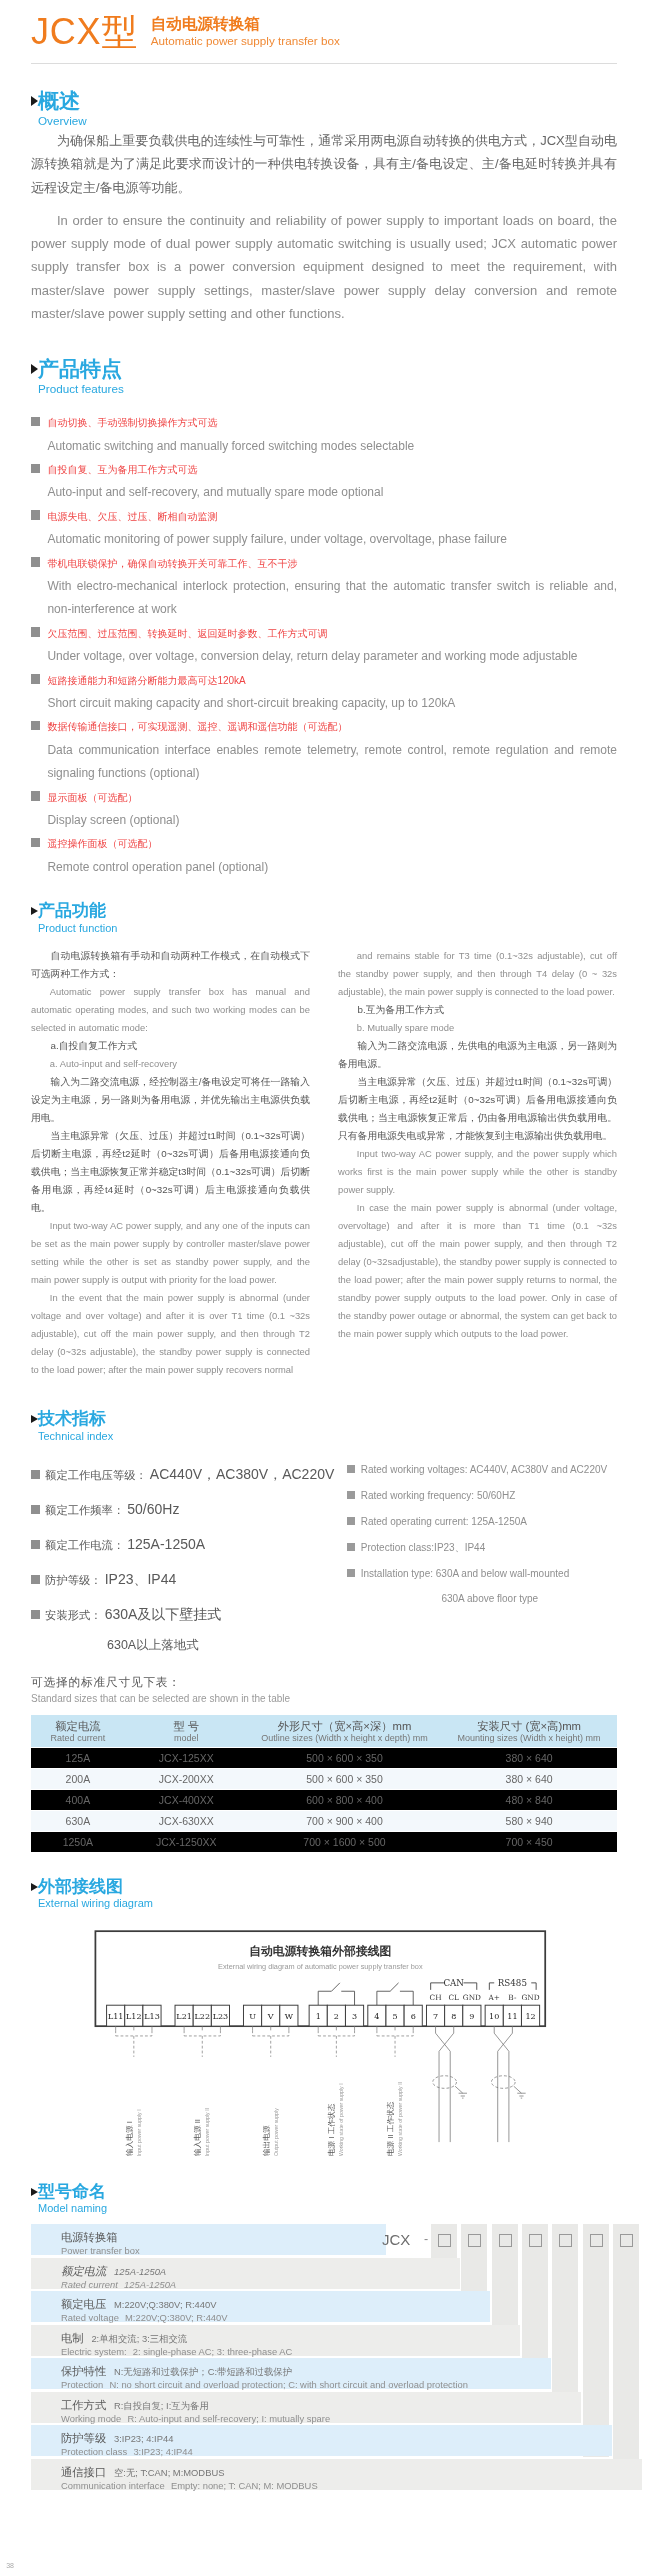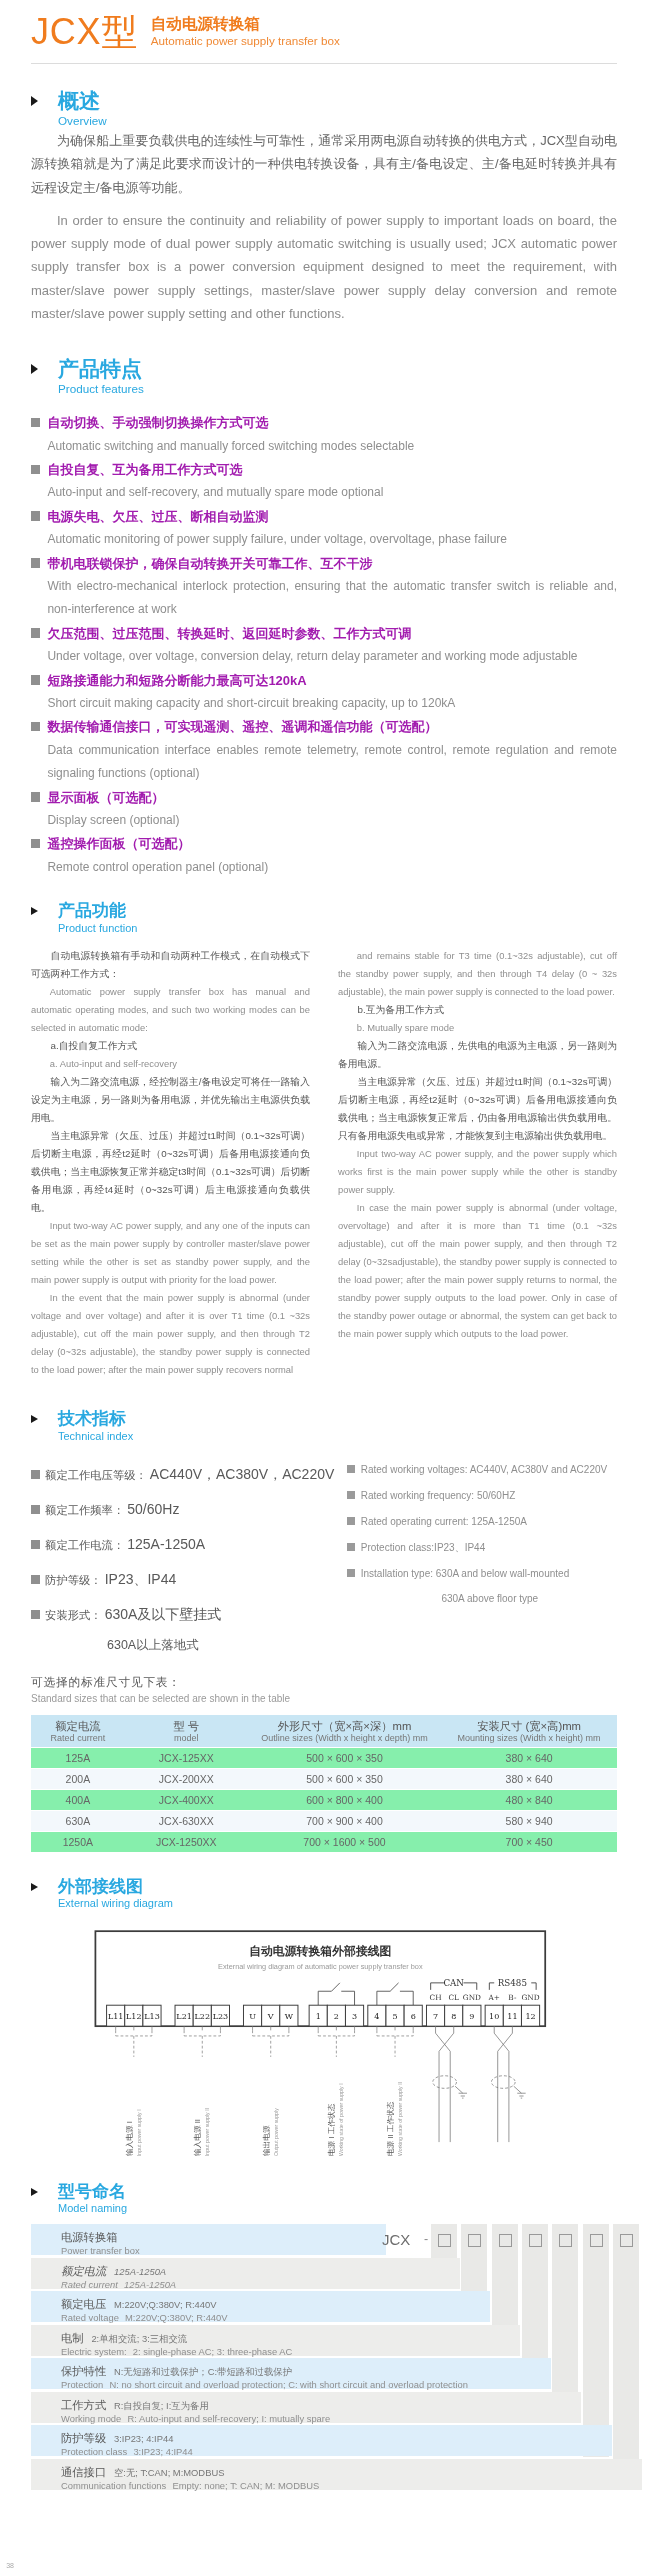--- a/index.html
+++ b/index.html
@@ -9,33 +9,33 @@
   }
   .page{padding:0 31px;}
   
   .doc-header{display:flex;align-items:flex-end;gap:12.5px;padding-top:14px;}
   .model-name{font-size:36px;color:#f07c1e;letter-spacing:0.8px;line-height:1;}
   .hdr-right{padding-bottom:1.6px;}
   .title-cn{font-size:15.6px;color:#f07c1e;font-weight:bold;line-height:1.3;}
   .title-en{font-size:11.7px;color:#f08a36;line-height:1.2;}
   .rule{border:0;border-top:1.6px solid #dcdcdc;margin:12.5px 0 0 0;}
   
-  .sec-head{display:flex;gap:20px;align-items:flex-start;}
+  .sec-head{display:flex;gap:0;align-items:flex-start;}
   .tri{width:0;height:0;border-left:7.8px solid #1a1a1a;border-top:5.5px solid transparent;border-bottom:5.5px solid transparent;margin-top:7px;flex:none;}
   .sh-cn{font-size:21px;color:#29a8e0;font-weight:bold;line-height:1.15;}
   .sh-en{font-size:11.7px;color:#29a8e0;line-height:1.4;}
   .sm .sh-cn{font-size:17px;}
   .sm .sh-en{font-size:11px;text-align:center;}
   .sm .tri{border-left-width:7px;border-top-width:4.7px;border-bottom-width:4.7px;margin-top:6.2px;}
   
   .para-cn{font-size:13px;color:#666;line-height:23.4px;text-align:justify;text-indent:2em;}
   .para-en{font-size:13px;color:#8c8c8c;line-height:23.4px;text-align:justify;text-indent:2em;margin-top:9.4px;}
   
   .feat-list{margin-top:14px;}
-  .feat-cn{font-size:13px;color:#a21caf;line-height:23.4px;font-weight:bold;}
+  .feat-cn{font-size:10px;color:#ef4444;line-height:23.4px;}
   .sq{display:inline-block;width:9.4px;height:9.4px;background:#8f8f8f;margin-right:7px;}
   .feat-en{font-size:12px;color:#8f8f8f;line-height:23.4px;padding-left:16.4px;text-align:justify;}
   
   .cols{display:flex;gap:28px;margin-top:11px;}
   .col{flex:1;min-width:0;}
   .fn-cn{font-size:9.8px;color:#555;line-height:18px;text-indent:2em;text-align:justify;}
   .fn-en{font-size:9.4px;color:#8f8f8f;line-height:18px;text-indent:2em;text-align:justify;}
   
   .tech-cols{display:flex;margin-top:12.5px;}
   .tech-left{width:54%;}
@@ -47,21 +47,21 @@
   .ti-en{font-size:10px;color:#8f8f8f;line-height:26px;white-space:nowrap;}
   .ti-en .sq{width:7.8px;height:7.8px;margin-right:5.5px;background:#9a9a9a;}
   .ti-cont-en{font-size:10px;color:#8f8f8f;line-height:23.4px;padding-left:94px;}
   
   .size-intro-cn{font-size:11.7px;color:#595959;margin-top:17px;letter-spacing:0.8px;}
   .size-intro-en{font-size:10px;color:#9a9a9a;margin-top:3.1px;}
   table.sizes{width:100%;border-collapse:separate;border-spacing:0 1.6px;margin-top:9.4px;}
   table.sizes th{background:#c9e6f4;font-weight:normal;padding:3.9px 1.6px;}
   .th-cn{font-size:11.3px;color:#555;display:block;line-height:14px;}
   .th-en{font-size:9px;color:#777;display:block;line-height:11px;}
-  table.sizes td{background:#86efac;text-align:center;font-size:10.5px;color:#666;height:20px;padding:0 1.6px;}
+  table.sizes td{background:#000000;text-align:center;font-size:10.5px;color:#666;height:20px;padding:0 1.6px;}
   table.sizes tr:nth-child(even) td{background:#f3f8fc;}
   
   .diagram-wrap{width:461px;margin:7.8px auto 0;}
   
   .naming{position:relative;width:617px;height:266px;margin-top:7.8px;}
   .nstrip{position:absolute;top:0;width:26px;background:#e9e9e7;z-index:0;}
   .nrow{position:absolute;left:0;height:31px;z-index:1;padding:0;box-sizing:border-box;}
   .nrow .inner{padding:6px 0 0 30px;}
   .nr-cn{font-size:11.3px;color:#595959;line-height:14px;white-space:nowrap;}
   .nr-cn .nr-desc{font-size:9.4px;color:#777;margin-left:7.8px;}
@@ -443,21 +443,21 @@
     </div>
     <div class="nrow" style="top:201px;width:581px;background:#ddeefa;">
       <div class="inner">
           <div class="nr-cn"><span>防护等级</span><span class="nr-desc">3:IP23; 4:IP44</span></div>
       <div class="nr-en"><span>Protection class</span><span class="nr-desc">3:IP23; 4:IP44</span></div>
         </div>
     </div>
     <div class="nrow" style="top:235px;width:611px;background:#ededeb;">
       <div class="inner">
           <div class="nr-cn"><span>通信接口</span><span class="nr-desc">空:无; T:CAN; M:MODBUS</span></div>
-      <div class="nr-en"><span>Communication functions</span><span class="nr-desc">Empty: none; T: CAN; M: MODBUS</span></div>
+      <div class="nr-en"><span>Communication interface</span><span class="nr-desc">Empty: none; T: CAN; M: MODBUS</span></div>
         </div>
     </div>
 
     <div class="ncode">JCX</div>
     <div class="ndash">-</div>
     <span class="nbox" style="left:407px;"></span>
     <span class="nbox" style="left:437px;"></span>
     <span class="nbox" style="left:468px;"></span>
     <span class="nbox" style="left:498px;"></span>
     <span class="nbox" style="left:528px;"></span>

